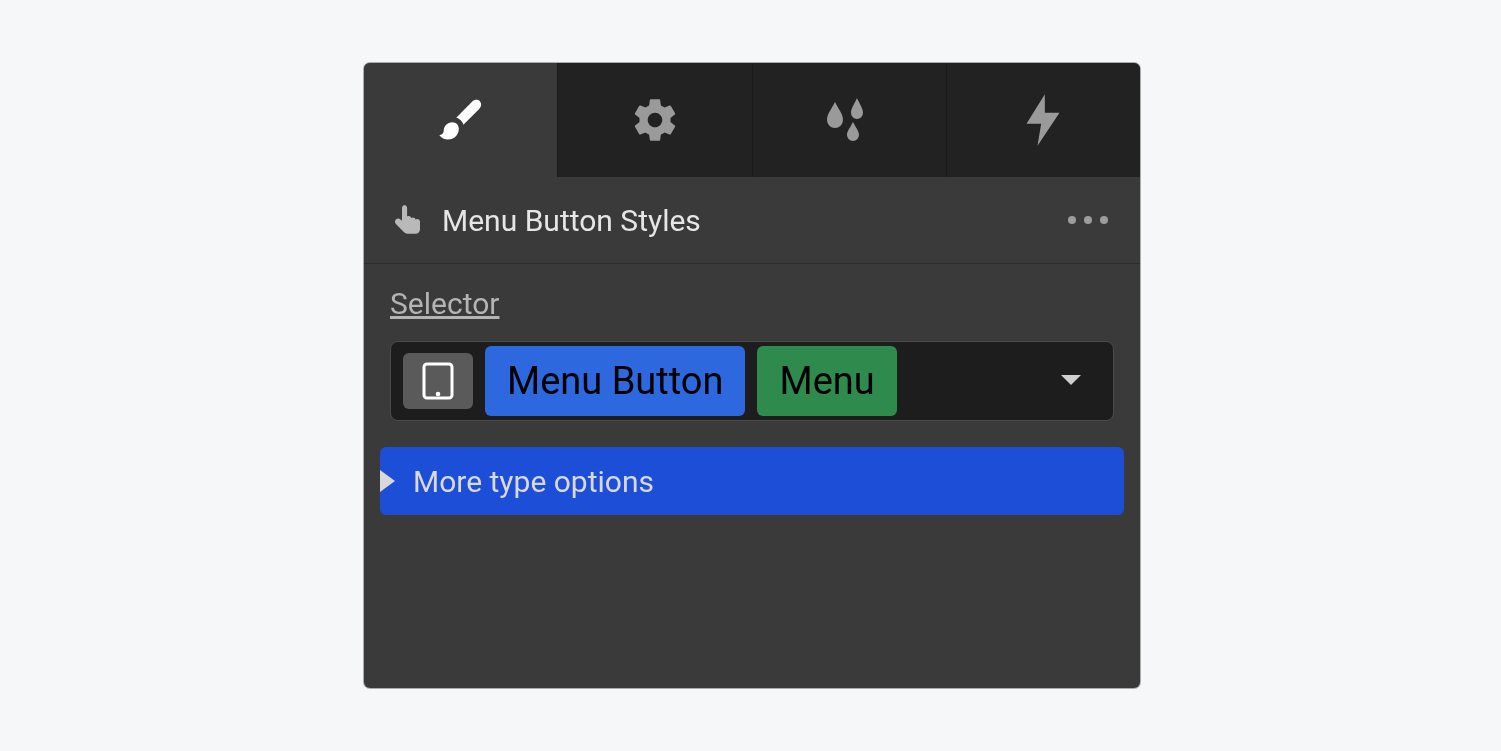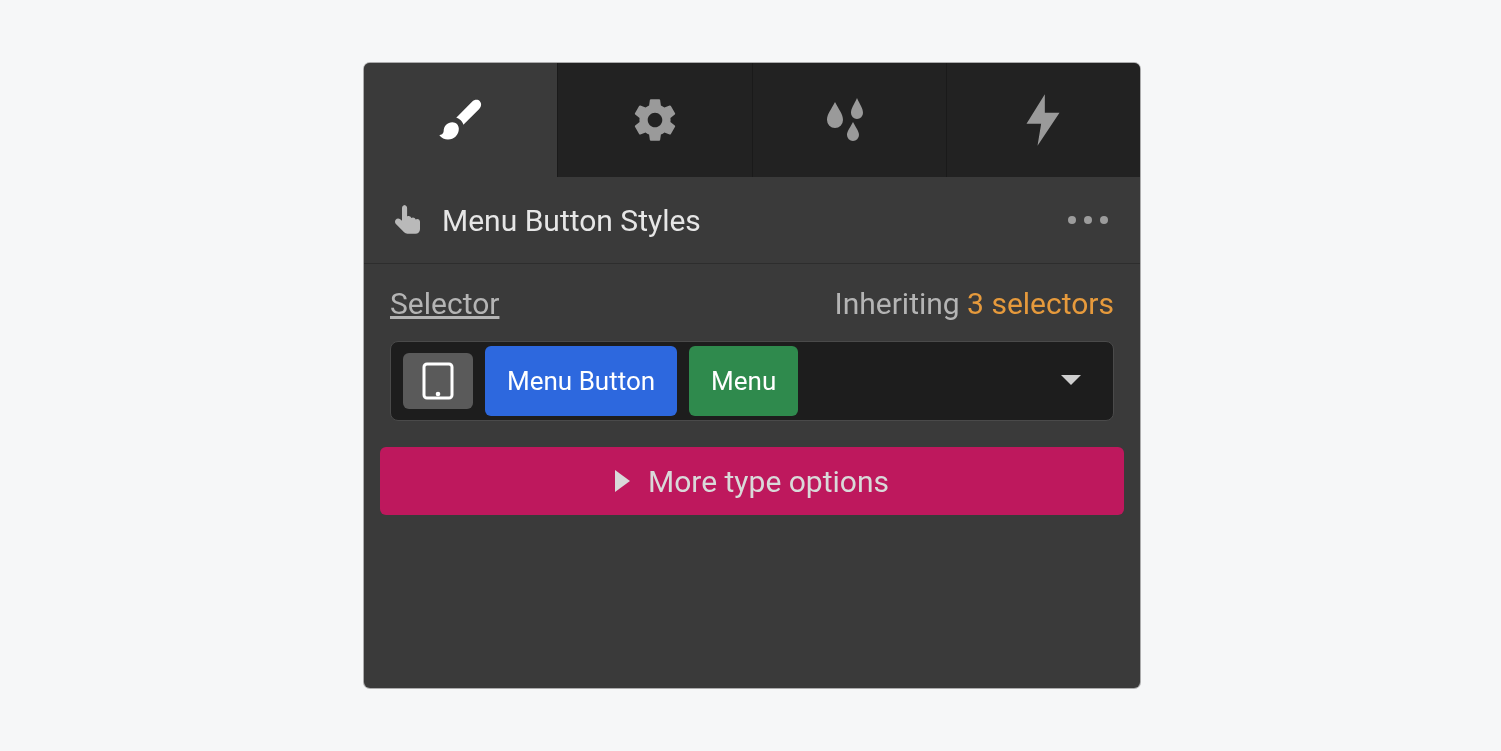--- a/index.html
+++ b/index.html
@@ -73,41 +73,40 @@
     background:#5a5a5a;
     border-radius:6px;
     display:flex;align-items:center;justify-content:center;
     flex:0 0 auto;
   }
   .chip{
     height:56px;
     padding:7px 22px;
     border-radius:6px;
     display:flex;align-items:center;justify-content:center;
-    font-size:26px;
-    color:#ffffff;
+    font-size:38px;
+    color:#000000;
     flex:0 0 auto;
   }
   .chip.class{background:#2d68de;}
   .chip.state{background:#2f8a4d;}
   .sel-spacer{flex:1;}
   .sel-caret{width:40px;height:40px;display:flex;align-items:center;justify-content:center;padding-right:10px;}
   .sel-caret svg path{fill:#cfcfcf;}
 
   .count-line{font-size:30px;color:#8e8e8e;margin-top:18px;}
 
   
   .more-bar{
     margin:26px 16px 0 16px;
-    background:#be185d;
+    background:#1d4ed8;
     height:68px;
     border-radius:6px;
     display:flex;
     align-items:center;
-    justify-content:center;
     gap:18px;
     font-size:30px;
     color:#d9d9d9;
     cursor:pointer;
   }
   .tri-right{width:0;height:0;border-top:11px solid transparent;border-bottom:11px solid transparent;border-left:15px solid #d9d9d9;}
 
   
   .bp-chip svg rect{fill:none;stroke:#ffffff;stroke-width:3;}
   .bp-chip svg circle{fill:#ffffff;}
@@ -160,24 +159,20 @@
       <div class="more-dots">
         <span></span>
         <span></span>
         <span></span>
       </div>
     </div>
 
     <div class="section">
       <div class="sel-top">
         <span class="sel-label">Selector</span>
-        <span class="inherit">
-          <span>Inheriting </span>
-          <span class="count">3 selectors</span>
-        </span>
       </div>
 
       <div class="sel-field">
         <div class="bp-chip">
           <svg width="34" height="40" viewBox="0 0 34 40">
             <rect x="3" y="3" width="28" height="34" rx="3"></rect>
             <circle cx="17" cy="33" r="2.3"></circle>
           </svg>
         </div>
         <div class="chip class">

